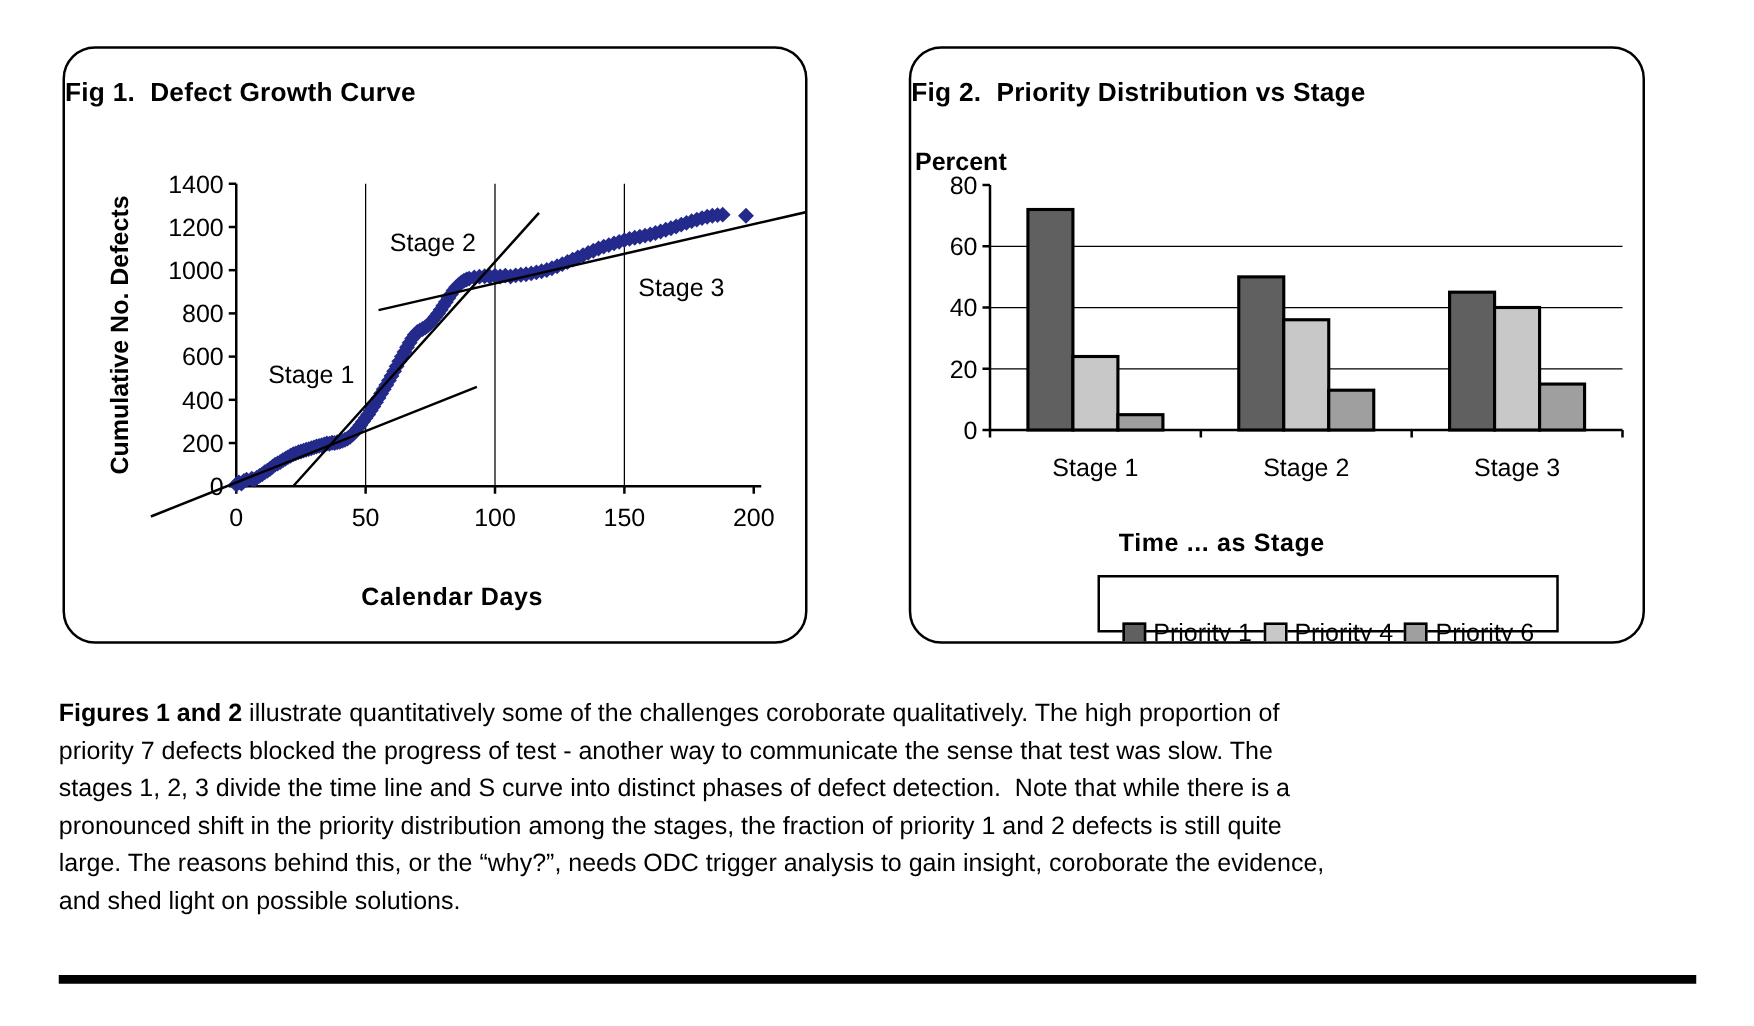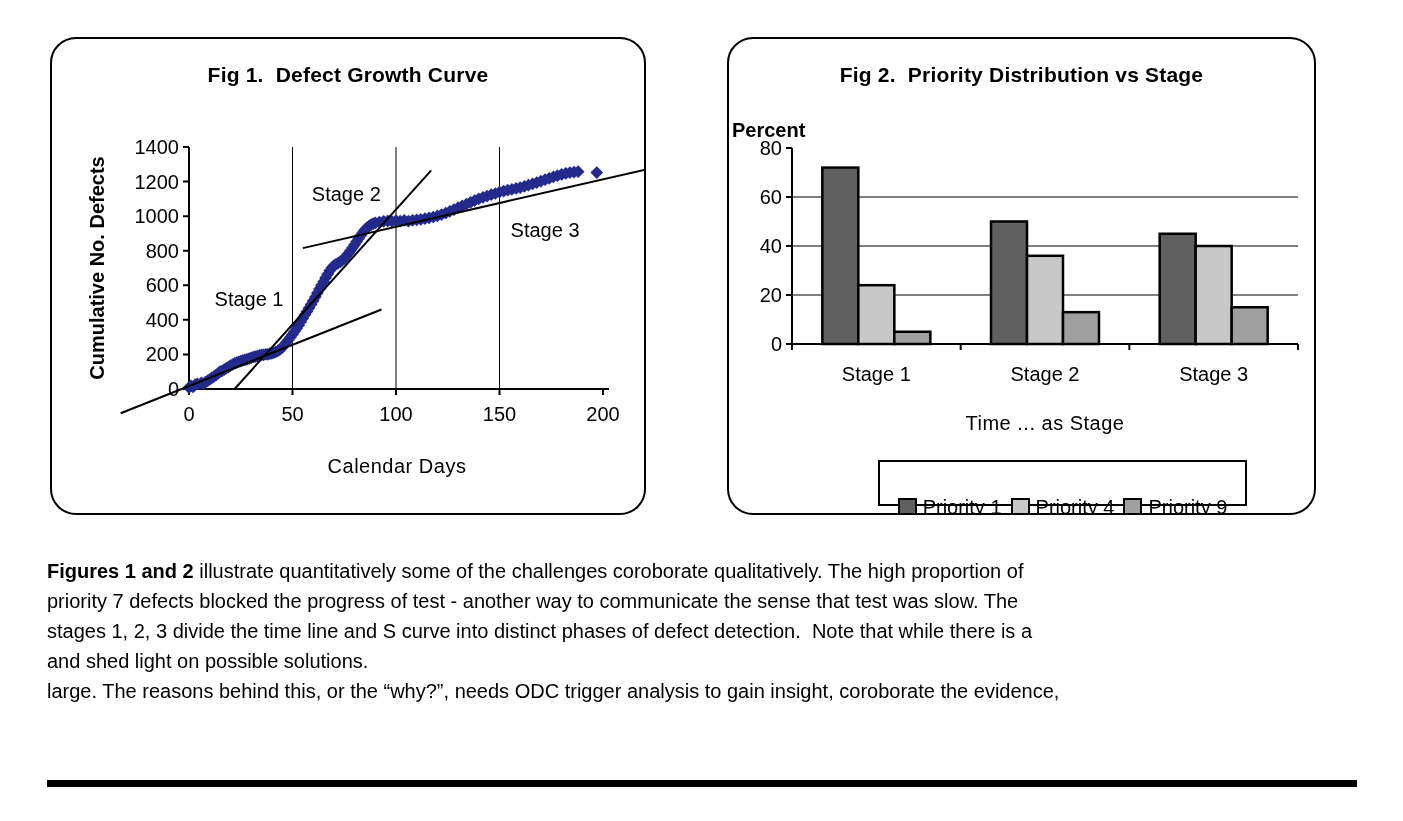--- a/index.html
+++ b/index.html
@@ -18,37 +18,36 @@
     background: #fff;
     border: 2px solid #000;
     border-radius: 26px;
     overflow: hidden;
     box-sizing: border-box;
   }
   #fig1-panel { left: 50px;  width: 596px; }
   #fig2-panel { left: 727px; width: 589px; }
   .chart-title {
     position: absolute; top: 24px; left: 0; right: 0;
-    text-align: center;
     font-size: 21px; font-weight: bold;
     letter-spacing: 0.2px;
   }
   .plot-svg { position: absolute; left: 0; top: 0; }
   svg { font-family: inherit; }
   .y-axis-title {
     position: absolute; left: 45px; top: 229px;
     transform: translate(-50%, -50%) rotate(-90deg);
     white-space: nowrap;
     font-size: 20px; font-weight: bold;
   }
   .x-axis-title {
     position: absolute;
-    font-size: 20px; font-weight: normal;
-    text-align: center;
+    font-size: 20px; font-weight: bold;
     letter-spacing: 0.5px;
+    margin-top: 12px;
   }
   #fig1-xtitle { left: 237px; top: 416px; width: 216px; }
   #fig2-xtitle { left: 166px; top: 373px; width: 300px; }
   .percent-label {
     position: absolute; left: 3px; top: 80px;
     font-size: 20px; font-weight: bold;
   }
   .legend {
     position: absolute; left: 149px; top: 421px;
     width: 369px; height: 46px;
@@ -307,28 +306,29 @@
         <span class="legend-item">
           <span class="legend-swatch" style="background: rgb(96, 96, 96);"></span>
           <span>Priority 1</span>
         </span>
         <span class="legend-item">
           <span class="legend-swatch" style="background: rgb(200, 200, 200);"></span>
           <span>Priority 4</span>
         </span>
         <span class="legend-item">
           <span class="legend-swatch" style="background: rgb(159, 159, 159);"></span>
-          <span>Priority 9</span>
+          <span>Priority 6</span>
         </span>
       </div>
   </div>
 
   <div class="caption">
     <div class="cap-line"><strong>Figures 1 and 2</strong><span> illustrate quantitatively some of the challenges coroborate qualitatively. The high proportion of</span></div>
     <div class="cap-line">priority 7 defects blocked the progress of test - another way to communicate the sense that test was slow. The</div>
     <div class="cap-line">stages 1, 2, 3 divide the time line and S curve into distinct phases of defect detection. &nbsp;Note that while there is a</div>
+    <div class="cap-line">pronounced shift in the priority distribution among the stages, the fraction of priority 1 and 2 defects is still quite</div>
+    <div class="cap-line">large. The reasons behind this, or the “why?”, needs ODC trigger analysis to gain insight, coroborate the evidence,</div>
     <div class="cap-line">and shed light on possible solutions.</div>
-    <div class="cap-line">large. The reasons behind this, or the “why?”, needs ODC trigger analysis to gain insight, coroborate the evidence,</div>
   </div>
 
   <div class="bottom-rule"></div>
 
 </div>
 
 </body></html>

